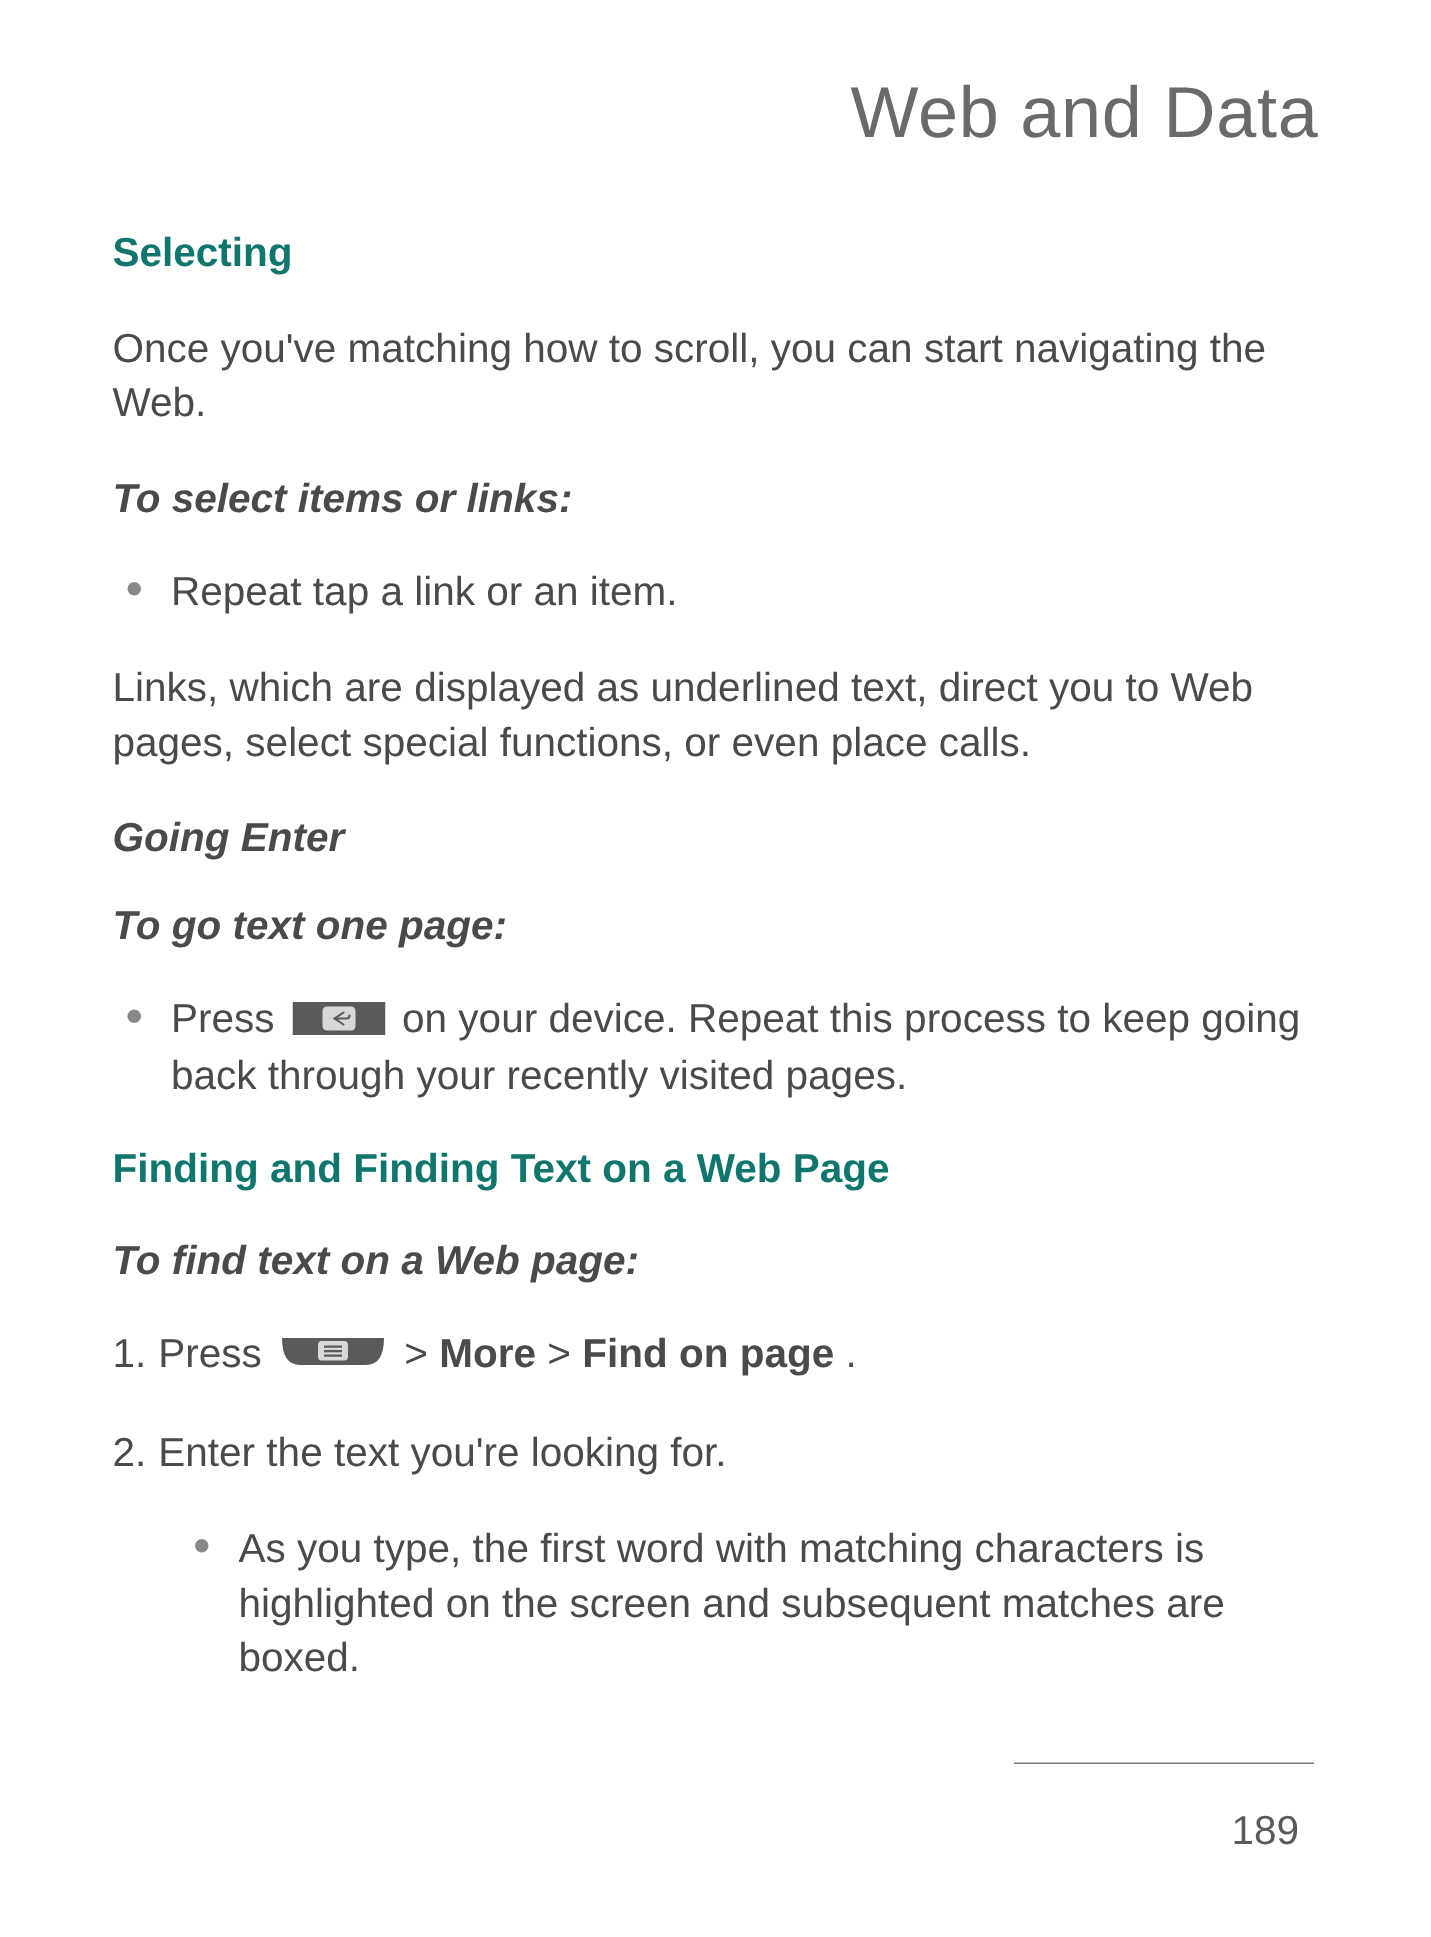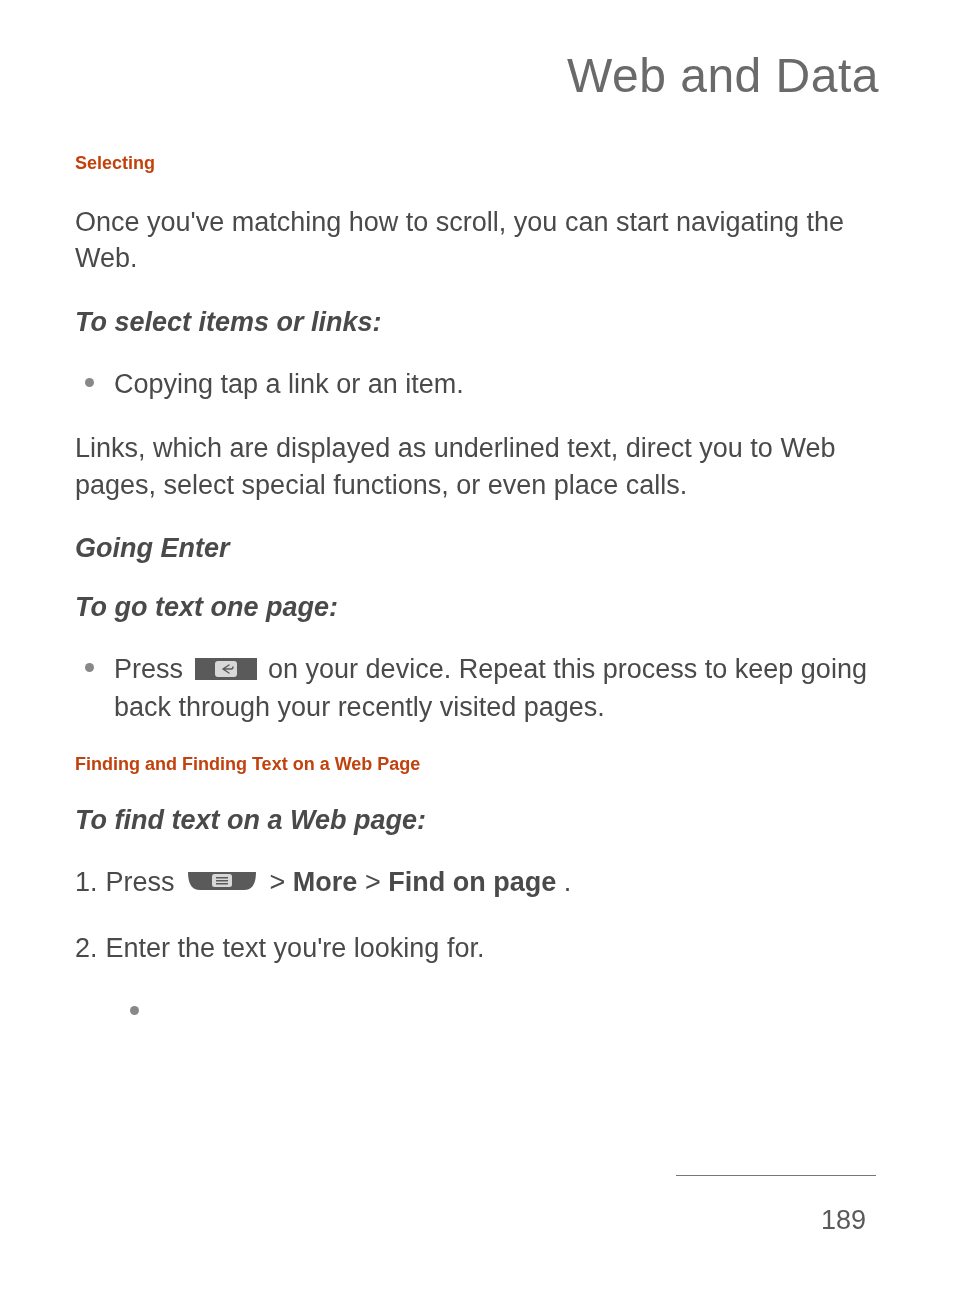--- a/index.html
+++ b/index.html
@@ -15,23 +15,23 @@
     .page-title {
       font-size: 48px;
       font-weight: 300;
       text-align: right;
       color: #6a6a6a;
       letter-spacing: 0.5px;
       margin-bottom: 50px;
       font-family: "Optima", "Gill Sans", sans-serif;
     }
     .section-heading-bold {
-      font-size: 18px;
+      font-size: 27px;
       font-weight: 700;
-      color: #c2410c;
+      color: #0f766e;
       margin-bottom: 30px;
     }
     .body-text {
       font-size: 27px;
       font-weight: 400;
       color: #4a4a4a;
       line-height: 1.35;
       margin-bottom: 30px;
     }
     .subhead-semibold {
@@ -109,21 +109,21 @@
 <div class="page-title">Web and Data</div>
 
 <div class="section-heading-bold">Selecting</div>
 
 <div class="body-text">Once you've matching how to scroll, you can start navigating the Web.</div>
 
 <div class="subhead-semibold">To select items or links:</div>
 
 <div class="bullet-row">
   <div class="bullet-dot"></div>
-  <div class="bullet-text">Copying tap a link or an item.</div>
+  <div class="bullet-text">Repeat tap a link or an item.</div>
 </div>
 
 <div class="body-text">Links, which are displayed as underlined text, direct you to Web pages, select special functions, or even place calls.</div>
 
 <div class="subhead-semibold">Going Enter</div>
 
 <div class="subhead-semibold">To go text one page:</div>
 
 <div class="bullet-row">
   <div class="bullet-dot"></div>
@@ -165,16 +165,17 @@
   </div>
 </div>
 
 <div class="num-row">
   <div class="num-label">2.</div>
   <div class="bullet-text">Enter the text you're looking for.</div>
 </div>
 
 <div class="bullet-row indented">
   <div class="bullet-dot"></div>
+  <div class="bullet-text">As you type, the first word with matching characters is highlighted on the screen and subsequent matches are boxed.</div>
 </div>
 
 <div class="corner-rule"></div>
 <div class="page-number">189</div>
 
 </body></html>

